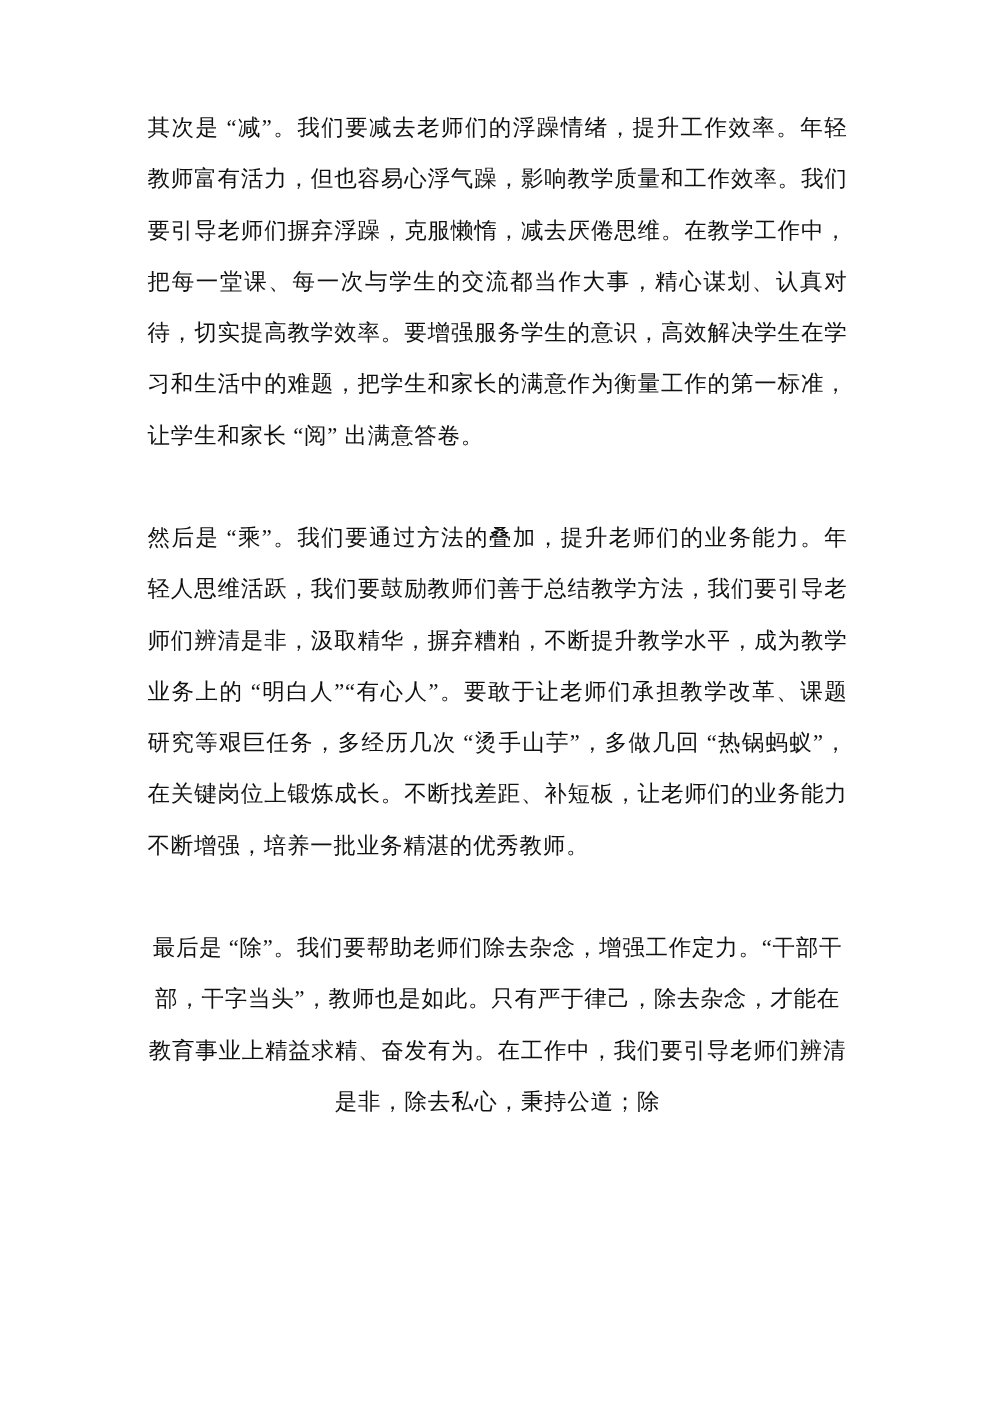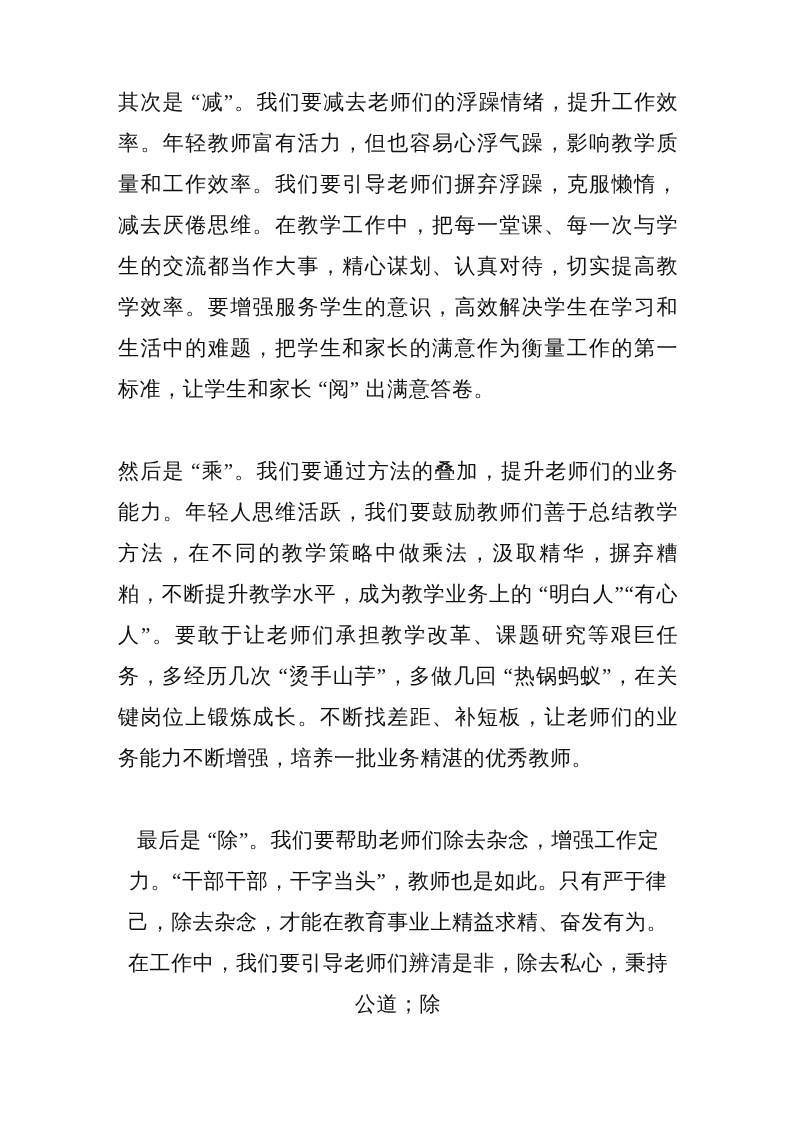--- a/index.html
+++ b/index.html
@@ -21,21 +21,21 @@
     background: #ffffff;
     box-sizing: border-box;
   }
   .content {
     position: absolute;
     left: 118px;
     top: 82px;
     width: 560px;
   }
   .para {
-    font-size: 21px;
+    font-size: 18px;
     line-height: 41px;
     text-align: justify;
     text-justify: inter-character;
     letter-spacing: 0.6px;
     margin: 0 0 0 0;
     color: #111111;
     font-weight: 500;
   }
   .para + .para {
     margin-top: 41px;
@@ -43,16 +43,16 @@
   .para:last-child {
     text-align: center;
   }
 </style>
 </head>
 <body>
 
 <div class="page">
   <div class="content">
     <p class="para">其次是 “减”。我们要减去老师们的浮躁情绪，提升工作效率。年轻教师富有活力，但也容易心浮气躁，影响教学质量和工作效率。我们要引导老师们摒弃浮躁，克服懒惰，减去厌倦思维。在教学工作中，把每一堂课、每一次与学生的交流都当作大事，精心谋划、认真对待，切实提高教学效率。要增强服务学生的意识，高效解决学生在学习和生活中的难题，把学生和家长的满意作为衡量工作的第一标准，让学生和家长 “阅” 出满意答卷。</p>
-    <p class="para">然后是 “乘”。我们要通过方法的叠加，提升老师们的业务能力。年轻人思维活跃，我们要鼓励教师们善于总结教学方法，在不同的教学策略中做乘法，汲取精华，摒弃糟粕，不断提升教学水平，成为教学业务上的 “明白人”“有心人”。要敢于让老师们承担教学改革、课题研究等艰巨任务，多经历几次 “烫手山芋”，多做几回 “热锅蚂蚁”，在关键岗位上锻炼成长。不断找差距、补短板，让老师们的业务能力不断增强，培养一批业务精湛的优秀教师。</p>
+    <p class="para">然后是 “乘”。我们要通过方法的叠加，提升老师们的业务能力。年轻人思维活跃，我们要鼓励教师们善于总结教学方法，我们要引导老师们辨清是非，汲取精华，摒弃糟粕，不断提升教学水平，成为教学业务上的 “明白人”“有心人”。要敢于让老师们承担教学改革、课题研究等艰巨任务，多经历几次 “烫手山芋”，多做几回 “热锅蚂蚁”，在关键岗位上锻炼成长。不断找差距、补短板，让老师们的业务能力不断增强，培养一批业务精湛的优秀教师。</p>
     <p class="para">最后是 “除”。我们要帮助老师们除去杂念，增强工作定力。“干部干部，干字当头”，教师也是如此。只有严于律己，除去杂念，才能在教育事业上精益求精、奋发有为。在工作中，我们要引导老师们辨清是非，除去私心，秉持公道；除</p>
   </div>
 </div>
 
 </body></html>

